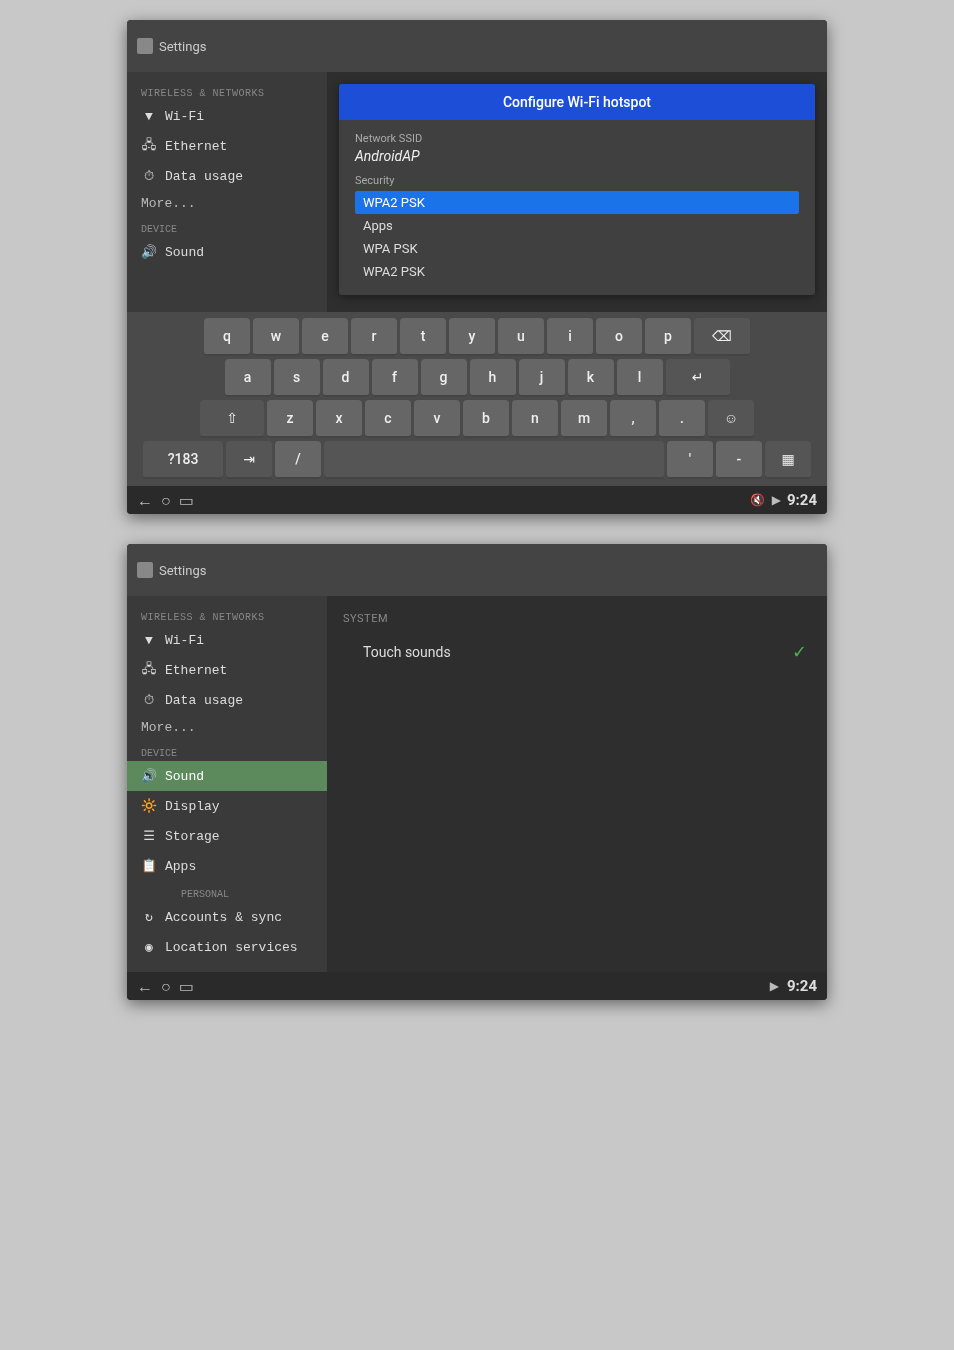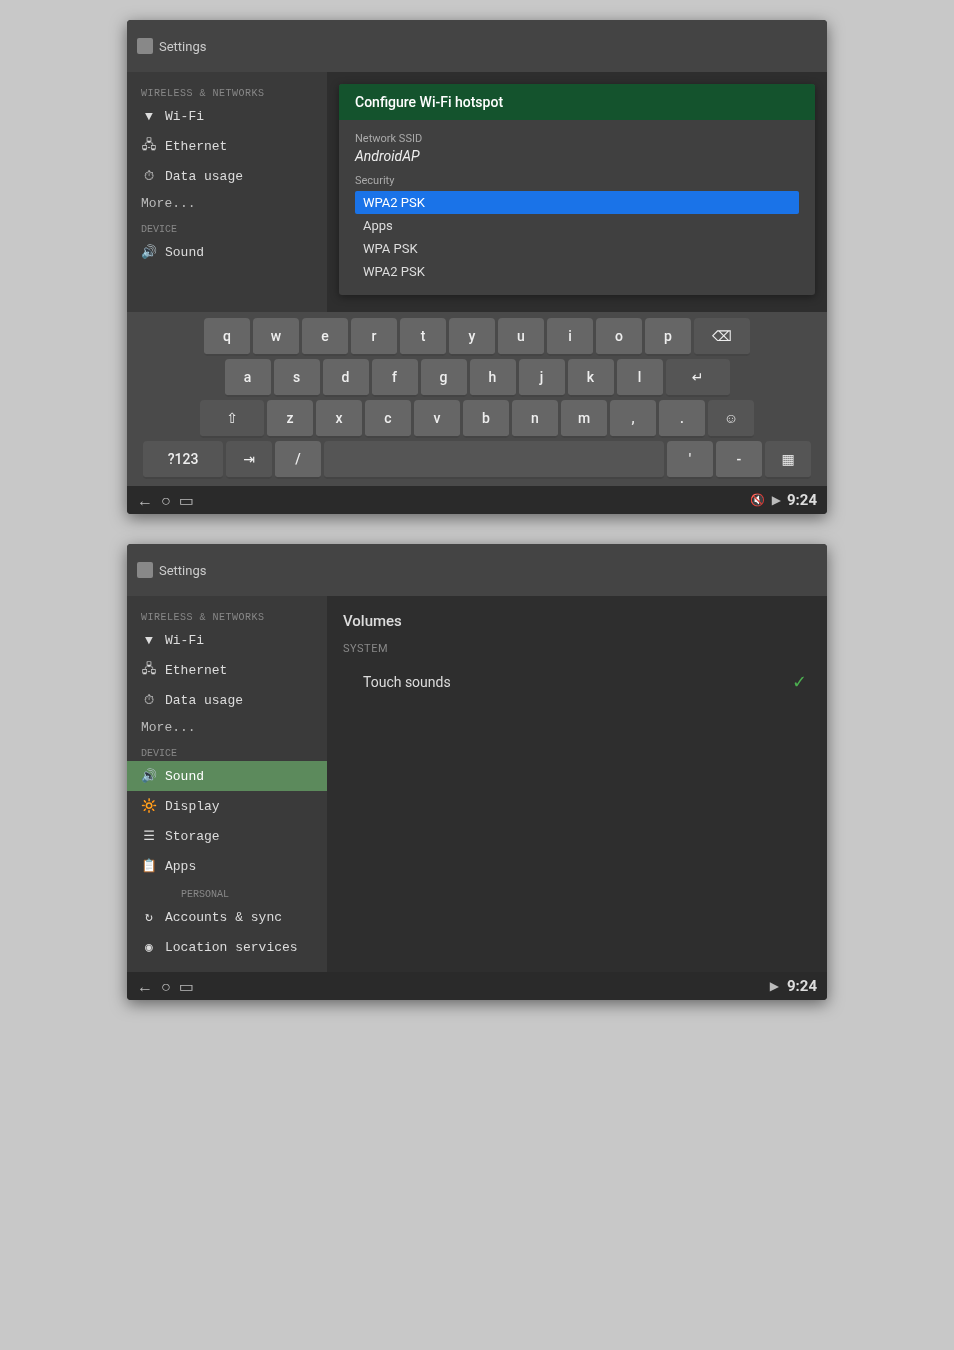--- a/index.html
+++ b/index.html
@@ -93,25 +93,26 @@
 
     .dialog-box {
       background: #404040;
       border-radius: 3px;
       margin: 12px;
       overflow: hidden;
       box-shadow: 0 2px 8px rgba(0,0,0,0.4);
     }
 
     .dialog-title {
-      background: #14532d;
+      background: #1d4ed8;
       color: #fff;
       font-size: 14px;
       padding: 10px 16px;
       font-weight: 500;
+      text-align: center;
     }
 
     .dialog-content {
       padding: 12px 16px;
     }
 
     .dialog-field-label {
       color: #aaa;
       font-size: 11px;
       margin-bottom: 3px;
@@ -393,21 +394,21 @@
       <div class="kb-key">c</div>
       <div class="kb-key">v</div>
       <div class="kb-key">b</div>
       <div class="kb-key">n</div>
       <div class="kb-key">m</div>
       <div class="kb-key">,</div>
       <div class="kb-key">.</div>
       <div class="kb-key dark">☺</div>
     </div>
     <div class="kb-row">
-      <div class="kb-key wider dark">?123</div>
+      <div class="kb-key wider dark">?183</div>
       <div class="kb-key dark">⇥</div>
       <div class="kb-key">/</div>
       <div class="kb-key spacebar"></div>
       <div class="kb-key">'</div>
       <div class="kb-key">-</div>
       <div class="kb-key dark">▦</div>
     </div>
   </div>
 
   <div class="status-bar">
@@ -471,21 +472,20 @@
         <span class="sidebar-item-icon">↻</span>
         <span>Accounts &amp; sync</span>
       </div>
       <div class="sidebar-item">
         <span class="sidebar-item-icon">◉</span>
         <span>Location services</span>
       </div>
     </div>
 
     <div class="main-content">
-      <div class="volumes-title">Volumes</div>
       <div class="section-label">SYSTEM</div>
       <div class="content-item">
         <span>Touch sounds</span>
         <span class="checkmark">✓</span>
       </div>
     </div>
   </div>
 
   <div class="status-bar2">
     <div class="status-bar2-left">

